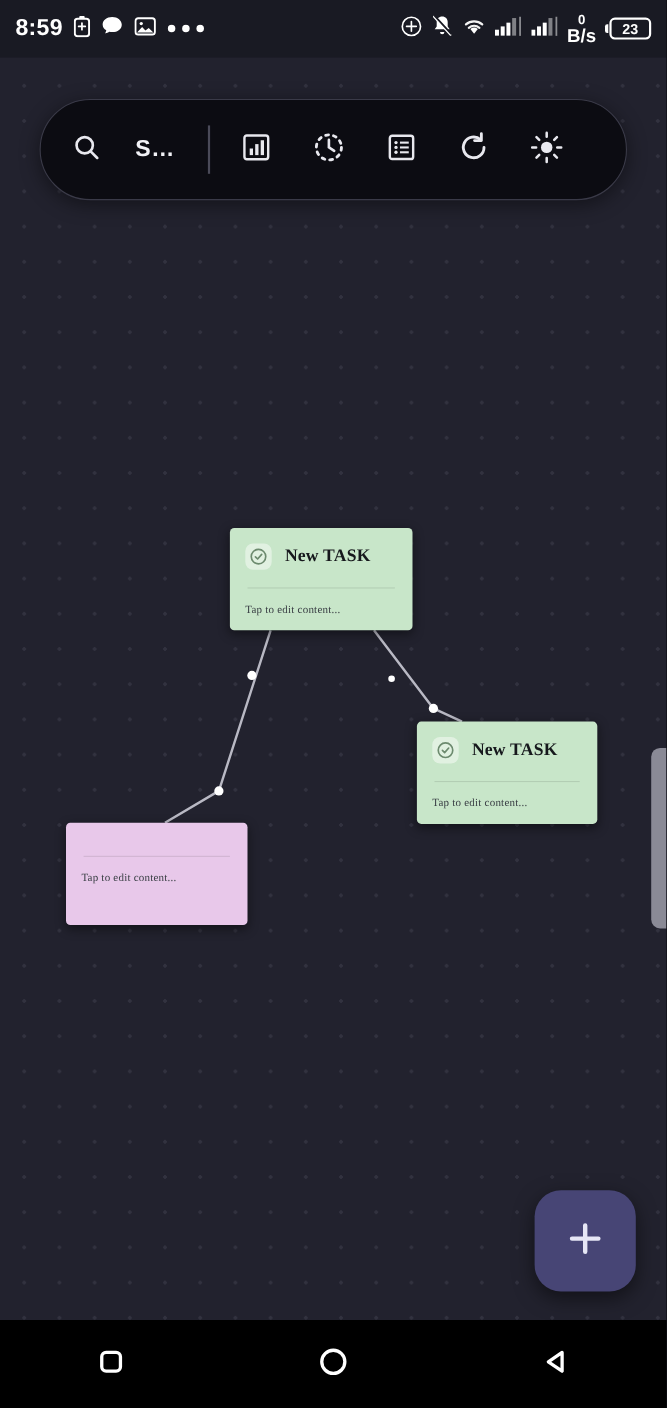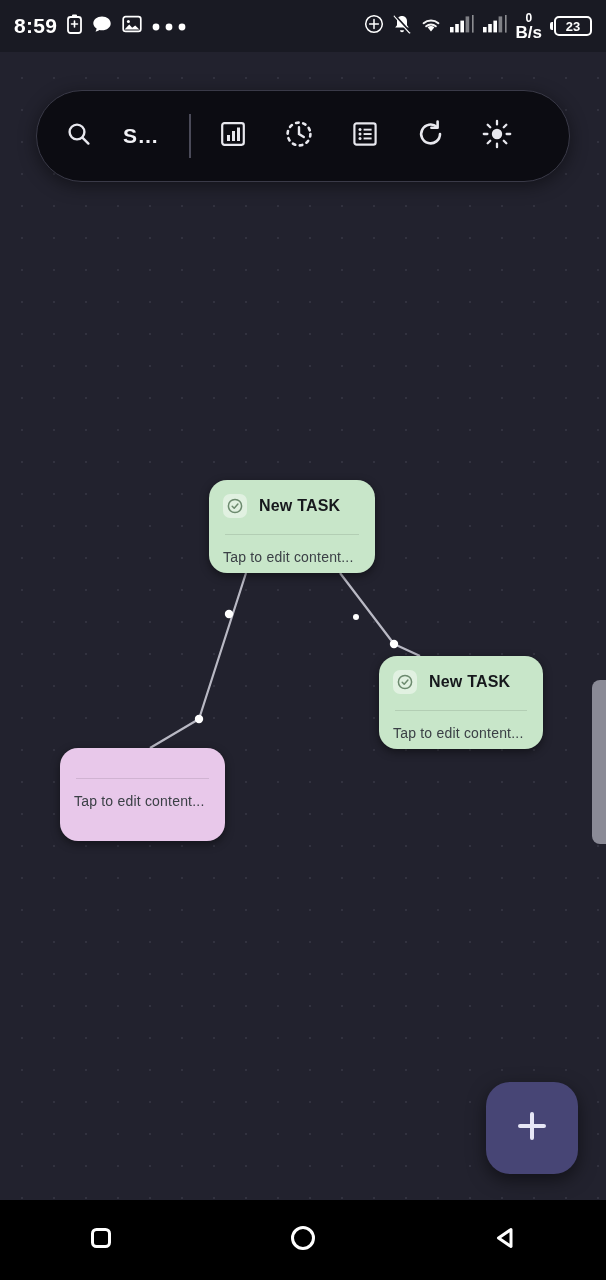--- a/index.html
+++ b/index.html
@@ -60,38 +60,39 @@
     margin-left:16px; width:44px; white-space:nowrap; overflow:hidden;
   }
   .tb-div { width:2px; height:44px; background:#4a4a58; margin:0 14px 0 22px; flex:none; }
   .tb-group { display:flex; align-items:center; gap:10px; }
 
   
   .edges { position:absolute; inset:0; z-index:5; pointer-events:none; }
 
   
   .card {
-    position:absolute; border-radius:18px; z-index:10;
+    position:absolute; border-radius:4px; z-index:10;
     box-shadow:0 3px 10px rgba(0,0,0,.45);
     padding:14px 14px 14px 14px;
+    font-family:Liberation Serif, serif;
   }
   .card-task { background:#c8e6c9; }
   .card-goal { background:#e8c8ea; }
   .card-head { display:flex; align-items:center; gap:12px; }
   .card-badge {
     width:24px; height:24px; border-radius:7px;
     display:flex; align-items:center; justify-content:center; flex:none;
   }
   .card-task .card-badge { background:rgba(255,255,255,.45); }
   .card-goal .card-badge { background:rgba(255,255,255,.5); }
   .card-title {
     font-size:16px; font-weight:bold; color:#16181c; letter-spacing:.2px;
   }
   .card-rule { height:1px; background:rgba(0,0,0,.10); margin:16px 2px 0 2px; }
-  .card-body { font-size:14px; color:#3b4046; margin-top:14px; letter-spacing:.2px; }
+  .card-body { font-size:10px; color:#3b4046; margin-top:14px; letter-spacing:.2px; }
 
   #card-task1 { left:209px; top:428px; width:166px; height:93px; }
   #card-task2 { left:379px; top:604px; width:164px; height:93px; }
   #card-goal  { left:60px;  top:696px; width:165px; height:93px; }
 
   
   .scrollthumb {
     position:absolute; right:0px; top:628px; width:14px; height:164px;
     background:#8a8a96; border-radius:8px 0 0 8px; z-index:15;
   }

